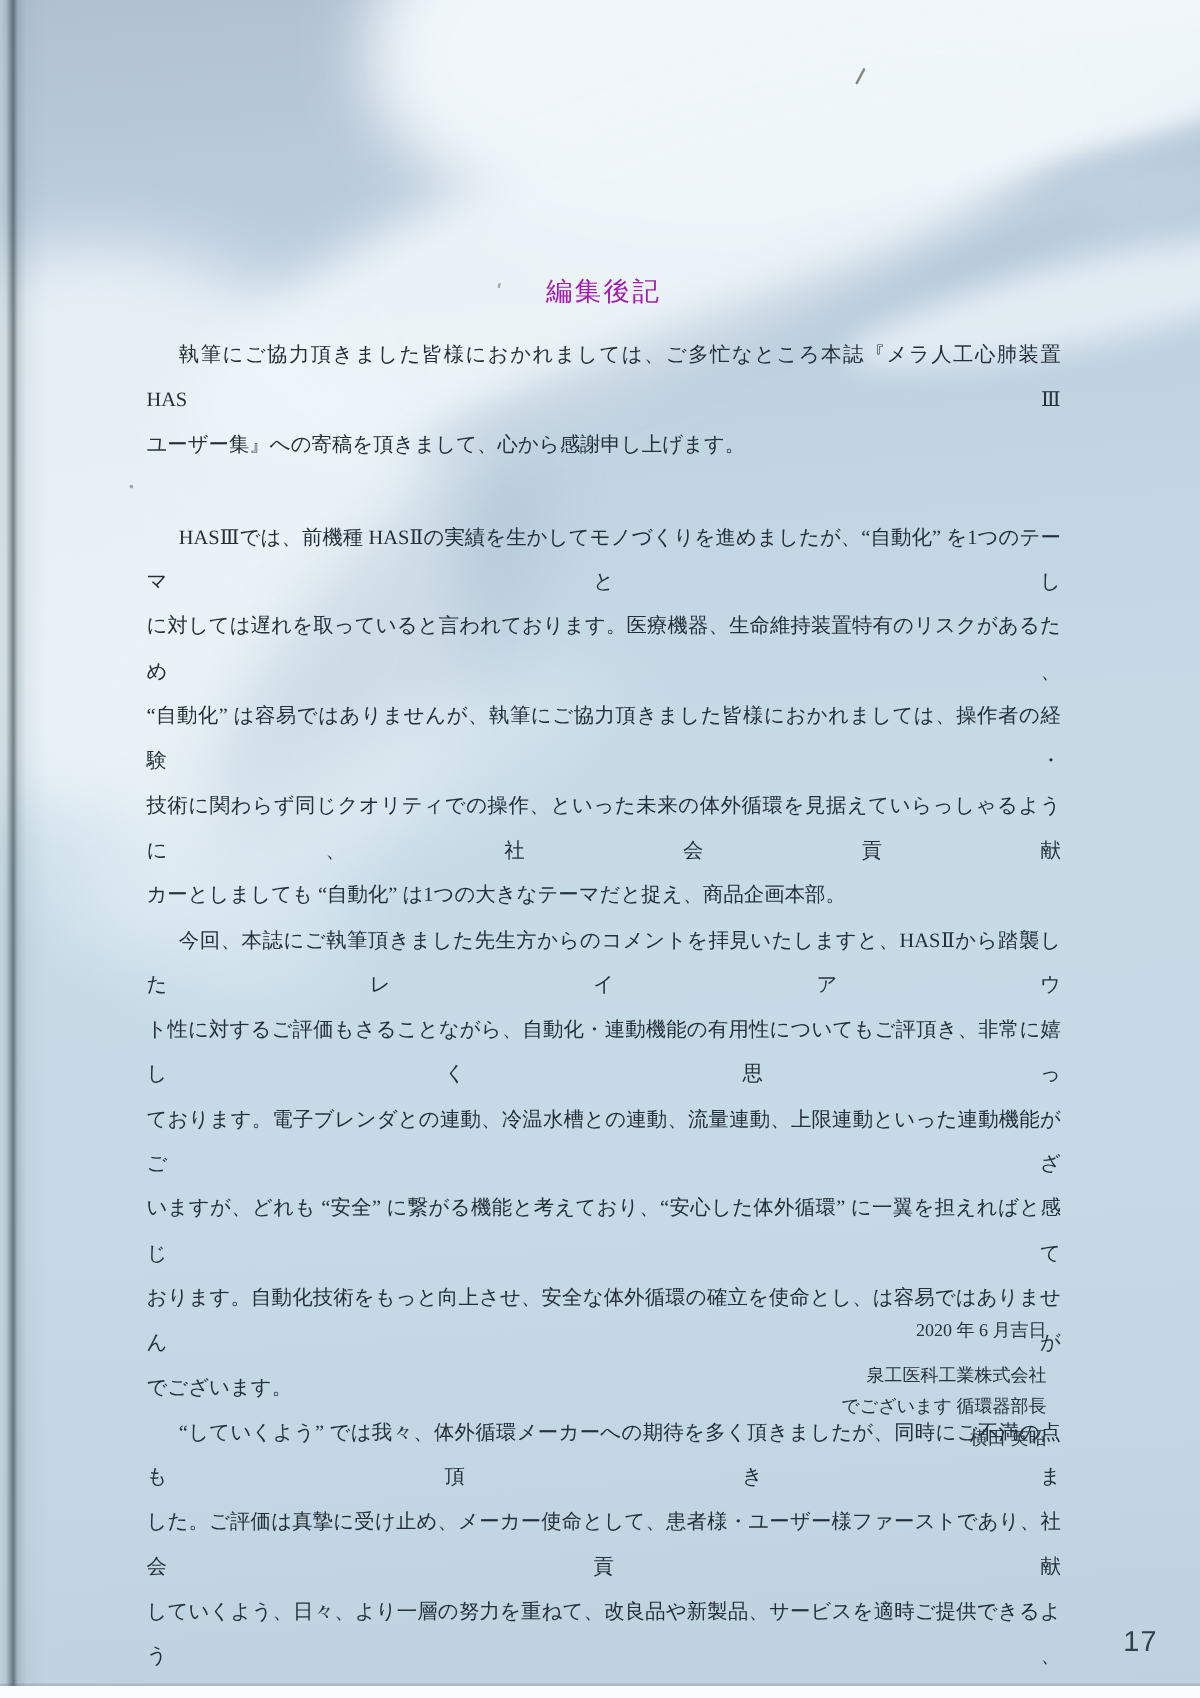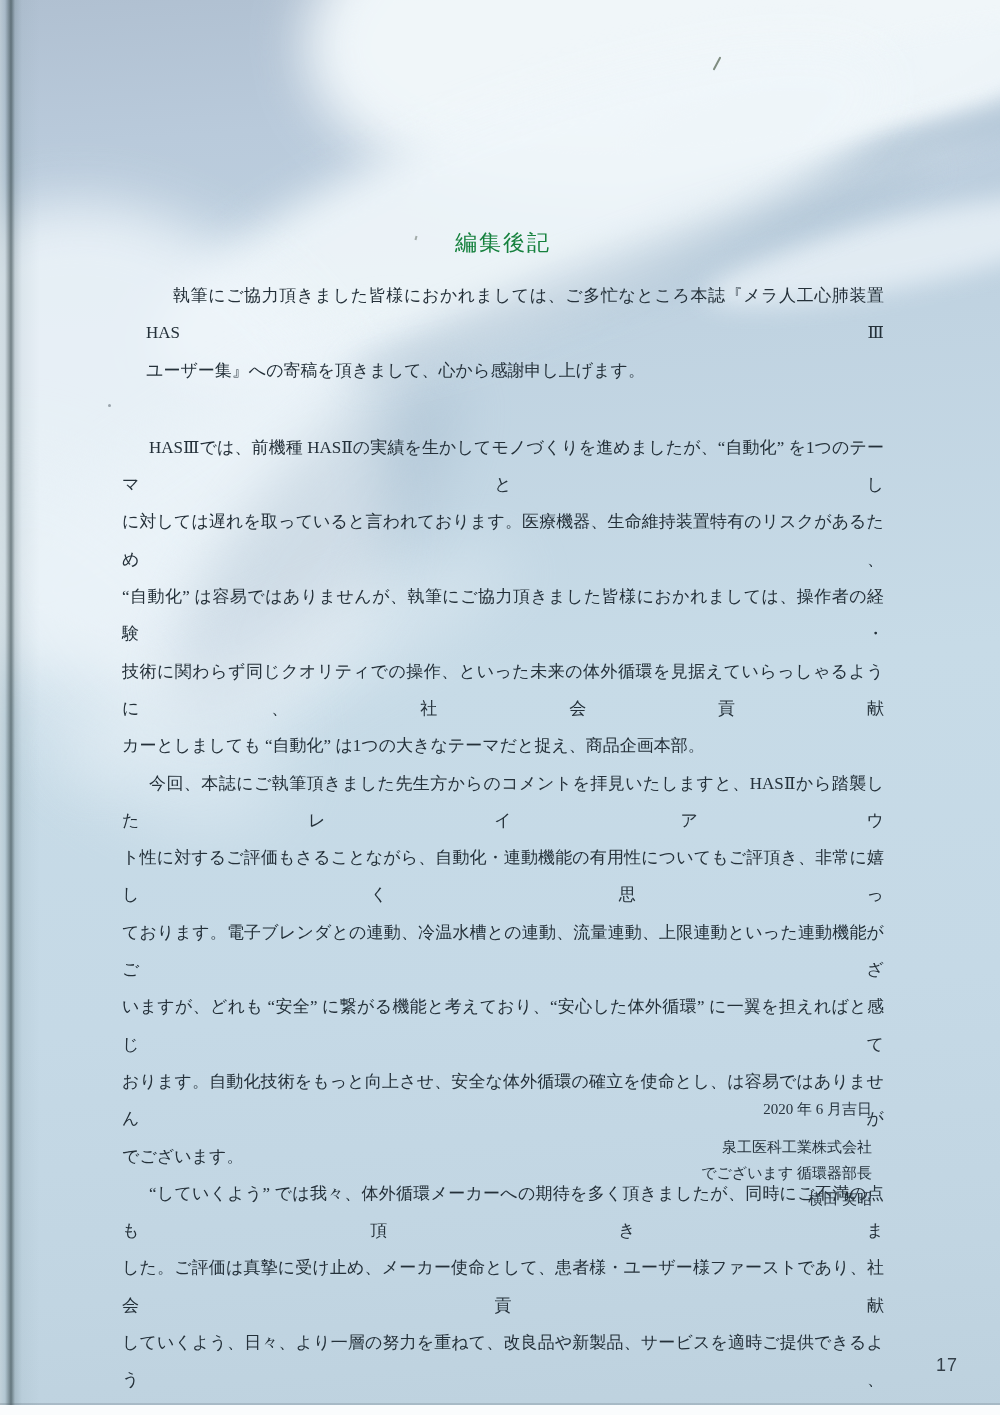--- a/index.html
+++ b/index.html
@@ -66,43 +66,43 @@
   .speck-dot2 {
     position: absolute; left: 415px; top: 236px; width: 2px; height: 4px;
     background: rgba(90,100,92,.5); transform: rotate(15deg); z-index: 6;
   }
 
   
   .page-title {
     position: absolute; left: 122px; top: 224px; width: 762px;
     margin: 0; text-align: center;
     font-size: 22px; font-weight: 400; letter-spacing: 2px;
-    color: #15803d; z-index: 5; line-height: 37px;
+    color: #a21caf; z-index: 5; line-height: 37px;
   }
   .body-text {
     position: absolute; left: 122px; top: 277px; width: 762px;
     font-size: 17px; line-height: 37.3px; color: #243039;
     text-align: justify; z-index: 5;
   }
   .para { margin: 0; }
-  .para.gap-after { margin-bottom: 40px; margin-left: 24px; }
+  .para.gap-after { margin-bottom: 40px; }
   .line { display: block; }
   .line.fill { text-align-last: justify; }
   .line.indent { text-indent: 27px; }
 
   .signature {
     position: absolute; right: 128px; top: 1096px;
     text-align: right; font-size: 15px; color: #26333d;
     line-height: 26px; z-index: 5;
   }
   .sig-date { margin-bottom: 12px; }
 
   .page-number {
     position: absolute; left: 936px; top: 1355px;
-    font-size: 18px; letter-spacing: 1px; color: #333f49;
+    font-size: 24px; letter-spacing: 1px; color: #333f49;
     font-family: "Liberation Sans", "DejaVu Sans", sans-serif;
     z-index: 5;
   }
 </style>
 </head>
 <body>
 
 <div class="fabric">
   <div class="fold f1"></div>
   <div class="fold f2"></div>

